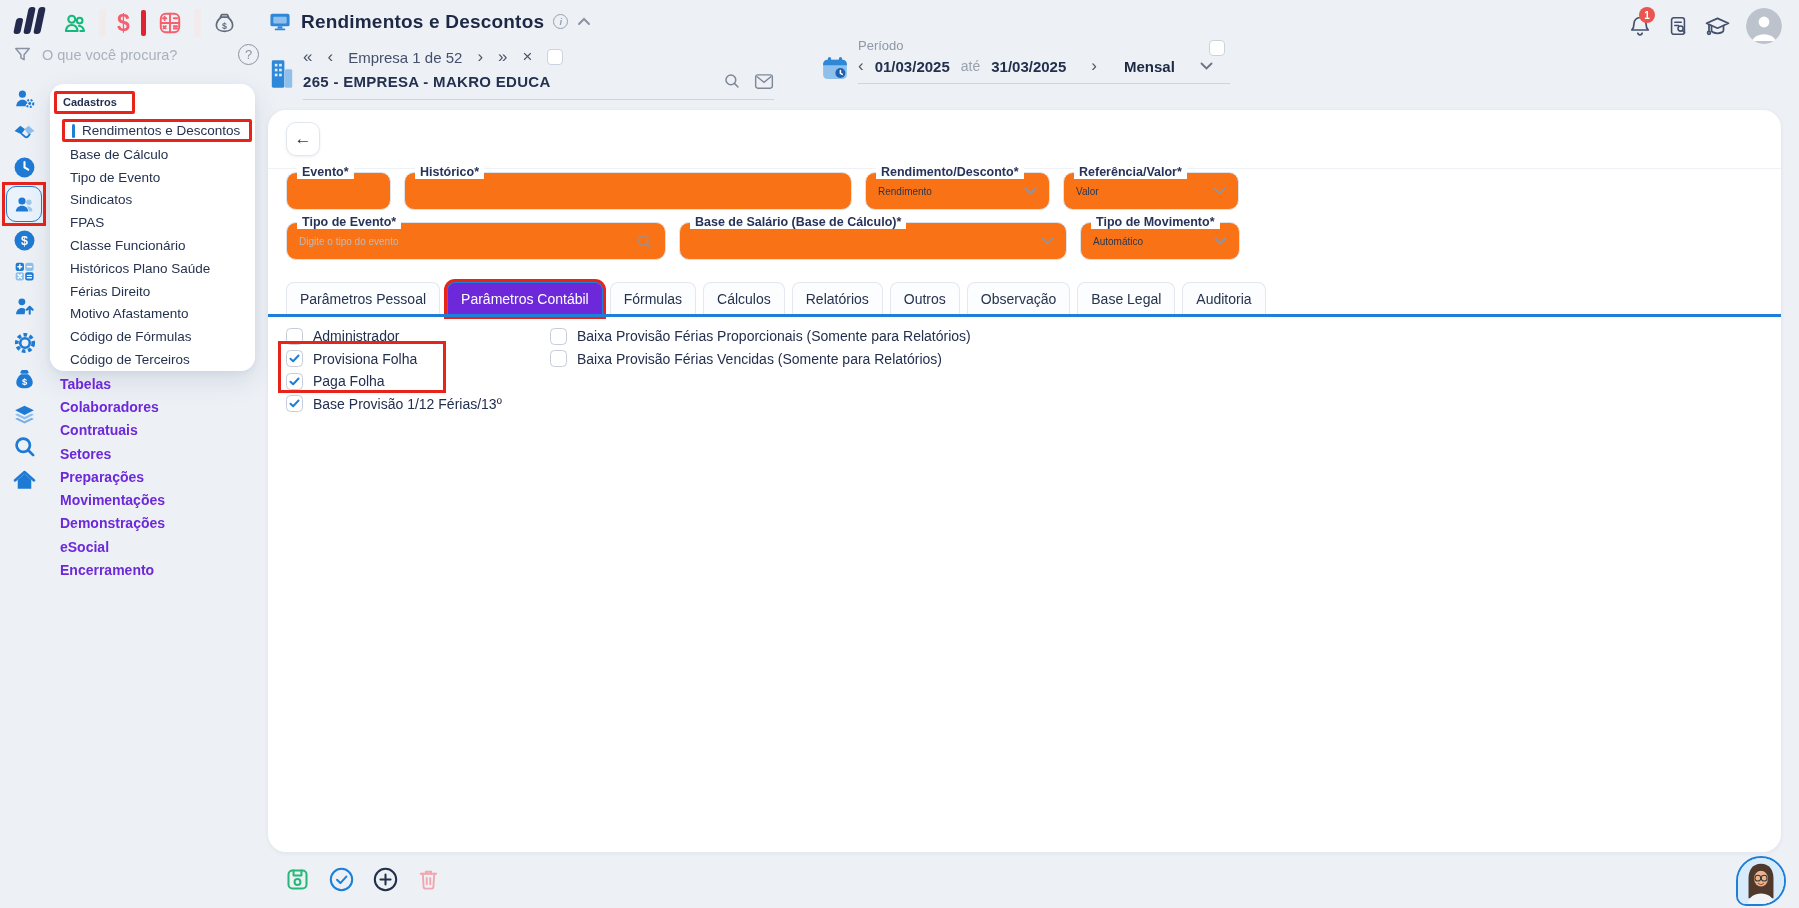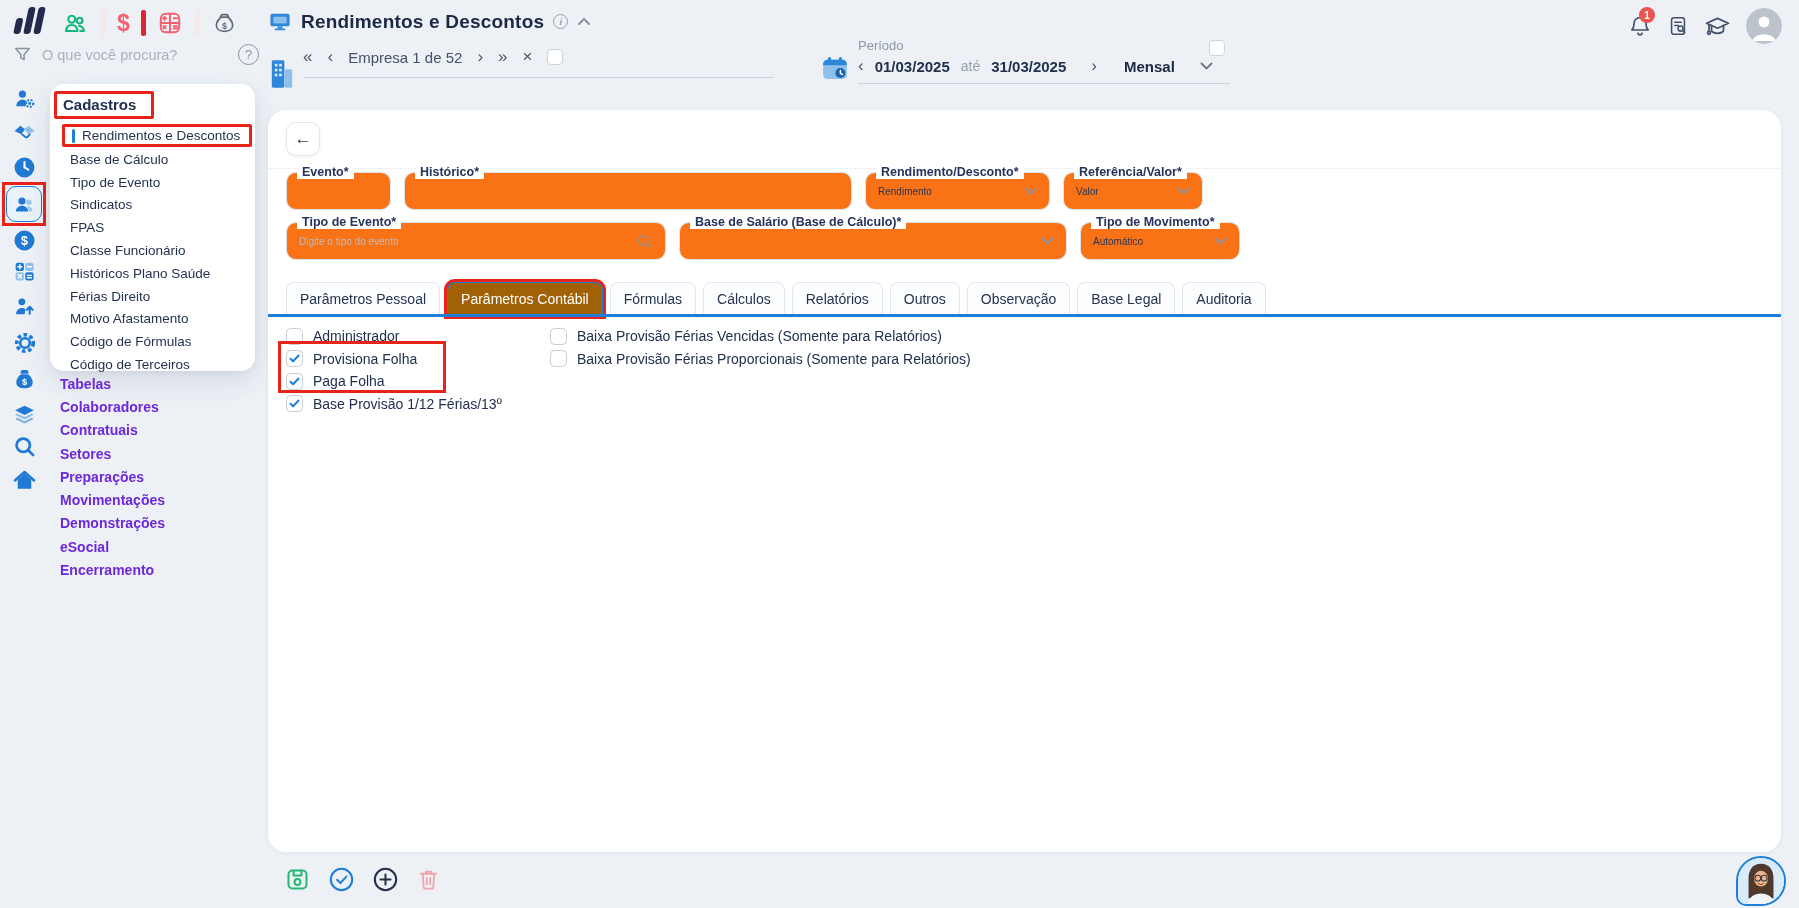--- a/index.html
+++ b/index.html
@@ -51,42 +51,42 @@
   .tricons{left:1628px;top:8px;display:flex;align-items:center;gap:15px}
   .bellwrap{position:relative}
   .badge{position:absolute;left:11px;top:-6px;min-width:16px;height:16px;border-radius:8px;background:#e9564f;color:#fff;font-size:10px;font-weight:bold;display:flex;align-items:center;justify-content:center;padding:0 4px}
   .tavatar{width:36px;height:36px;border-radius:50%;overflow:hidden}
   
   .rail-ic{position:absolute;left:12px}
   .activewrap{position:absolute;left:2px;top:182px;width:44px;height:44px;border:3px solid #e8231a;display:flex;align-items:center;justify-content:center}
   .activebox{width:36px;height:36px;border:1.5px solid #1f7ad3;border-radius:10px;background:#eaf3fc;display:flex;align-items:center;justify-content:center}
   
   .menu-panel{left:50px;top:84px;width:205px;height:287px;background:#fff;border-radius:14px;box-shadow:0 10px 26px rgba(40,60,100,.12),0 2px 6px rgba(40,60,100,.06);padding-top:7px}
-  .msection{display:inline-block;margin-left:4px;font-size:15px;font-weight:bold;color:#1f2c4e;border:3px solid #e8231a;border-radius:2px;padding:2px 15px 3px 6px}
+  .msection{display:inline-block;margin-left:4px;font-size:11px;font-weight:bold;color:#1f2c4e;border:3px solid #e8231a;border-radius:2px;padding:2px 15px 3px 6px}
   .mlist{margin-top:5px}
   .mitem{height:22.8px;display:flex;align-items:center;padding-left:20px;font-size:13.5px;color:#25324f;cursor:pointer}
   .mitem.selected{border:3px solid #e8231a;border-radius:2px;padding:0 9px 0 7px;margin-left:12px;margin-bottom:1px;height:23px;display:inline-flex}
   .selbar{width:3px;height:14px;background:#1d7fd8;border-radius:2px;margin-right:7px}
   .msections{left:60px;top:372px}
   .msections div{height:23.3px;font-size:14px;font-weight:bold;color:#6d28d9;display:flex;align-items:center;cursor:pointer}
   
   .card{left:268px;top:110px;width:1513px;height:742px;background:#fff;border-radius:18px;box-shadow:0 1px 5px rgba(25,39,89,.07)}
   .backbtn{position:absolute;left:18px;top:12px;width:34px;height:34px;border:1px solid #e2e7ee;border-radius:10px;background:#fff;box-shadow:0 1px 3px rgba(25,39,89,.08);font-size:17px;color:#2a3755;display:flex;align-items:center;justify-content:center;cursor:pointer}
   .carddiv{position:absolute;left:0;top:58px;width:100%;height:1px;background:#eef1f6}
   .frow{position:absolute;left:18px;display:flex;gap:13px}
   .frow1{top:62px}.frow2{top:112px}
   .field{position:relative;height:38px;border:1.6px solid #dde3ea;border-radius:10px;background:#f97316;display:flex;align-items:center;padding:0 12px}
   .flabel{position:absolute;top:-8px;left:10px;background:#fff;padding:0 5px;font-size:12.5px;font-weight:bold;color:#26335a;white-space:nowrap}
   .fvalue{font-size:10px;color:#2a364f;border:none;outline:none;background:transparent;width:100%;font-family:"Liberation Sans",sans-serif}
   .fvalue::placeholder{color:#b6bdc9}
   .fchevron{margin-left:auto;flex:none}
   
   .tabs{position:absolute;left:18px;top:172px;display:flex;gap:7px;align-items:flex-end}
   .tab{padding:8px 13px 9px;font-size:14px;color:#26334e;background:#fcfdfe;border:1px solid #e3e8f0;border-bottom:none;border-radius:8px 8px 0 0;cursor:pointer;white-space:nowrap}
-  .tab.active{background:#a16207;color:#fff;border-color:#1d7fd8;box-shadow:0 0 0 3px #e8231a}
+  .tab.active{background:#6d28d9;color:#fff;border-color:#1d7fd8;box-shadow:0 0 0 3px #e8231a}
   .tabline{position:absolute;left:0;top:204px;width:100%;height:2.5px;background:#1d7fd8}
   
   .cbcol{position:absolute;top:215px}
   .cbcol1{left:18px}.cbcol2{left:282px}
   .cb{display:flex;align-items:center;gap:10px;height:22.5px;font-size:14px;color:#222f4e;cursor:pointer}
   .cbbox{flex:none;width:17px;height:17px;border:1.6px solid #c6cdd8;border-radius:4.5px;background:#fff;display:flex;align-items:center;justify-content:center}
   .cb-red-box{position:absolute;left:10px;top:231px;width:168px;height:52px;border:3px solid #e8231a;pointer-events:none}
   
   .btoolbar{left:284px;top:866px;display:flex;align-items:center;gap:17px}
   .btoolbar span{cursor:pointer}
@@ -180,20 +180,37 @@
     </span>
     <div class="cvrows">
       <div class="cnav">
         <span class="navg">«</span>
         <span class="navg">‹</span>
         <span class="lbl">Empresa 1 de 52</span>
         <span class="navg">›</span>
         <span class="navg">»</span>
         <span class="navg">×</span>
         <span class="smallcb"></span>
+      </div>
+      <div class="cname">
+        <span class="nm">265 - EMPRESA - MAKRO EDUCA</span>
+        <span class="ics">
+          <span>
+            <svg width="18" height="18" viewBox="0 0 24 24" fill="none" stroke="#7d8795" stroke-width="2">
+                <circle cx="10.5" cy="10.5" r="6.5"></circle>
+                <path d="M15.5 15.5 20 20" stroke-linecap="round"></path>
+              </svg>
+          </span>
+          <span>
+            <svg width="20" height="17" viewBox="0 0 24 20" fill="none" stroke="#7d8795" stroke-width="1.7">
+                <rect x="2" y="2" width="20" height="16" rx="2.5"></rect>
+                <path d="m3.5 4 8.5 7 8.5-7"></path>
+              </svg>
+          </span>
+        </span>
       </div>
     </div>
   </div>
 
   <div class="abs period">
     <span class="cal">
       <svg width="30" height="30" viewBox="0 0 24 24">
           <rect x="2.5" y="4.5" width="19" height="15.5" rx="3.5" fill="#8fc0ec"></rect>
           <path d="M2.5 9V8a3.5 3.5 0 0 1 3.5-3.5h12A3.5 3.5 0 0 1 21.5 8v1z" fill="#2f87d8"></path>
           <rect x="6.3" y="2.4" width="2.6" height="4.2" rx="1.3" fill="#2f87d8"></rect>
@@ -387,21 +404,21 @@
       </div>
       <div class="field" style="width:185px">
         <span class="flabel">Rendimento/Desconto*</span>
         <span class="fvalue">Rendimento</span>
         <span class="fchevron">
             <svg width="13" height="8" viewBox="0 0 13 8" fill="none" stroke="#8b95a5" stroke-width="1.8" stroke-linecap="round">
               <path d="M1.5 1.5 6.5 6.5 11.5 1.5"></path>
             </svg>
           </span>
       </div>
-      <div class="field" style="width:140px">
+      <div class="field" style="width:176px">
         <span class="flabel">Referência/Valor*</span>
         <span class="fvalue">Valor</span>
         <span class="fchevron">
             <svg width="13" height="8" viewBox="0 0 13 8" fill="none" stroke="#8b95a5" stroke-width="1.8" stroke-linecap="round">
               <path d="M1.5 1.5 6.5 6.5 11.5 1.5"></path>
             </svg>
           </span>
       </div>
     </div>
 
@@ -476,25 +493,25 @@
               <path d="M1.5 5.2 4.5 8 10.5 1.7"></path>
             </svg>
           </span>
         <span>Base Provisão 1/12 Férias/13º</span>
       </label>
     </div>
 
     <div class="cbcol cbcol2">
       <label class="cb">
         <span class="cbbox"></span>
-        <span>Baixa Provisão Férias Vencidas (Somente para Relatórios)</span>
+        <span>Baixa Provisão Férias Proporcionais (Somente para Relatórios)</span>
       </label>
       <label class="cb">
         <span class="cbbox"></span>
-        <span>Baixa Provisão Férias Proporcionais (Somente para Relatórios)</span>
+        <span>Baixa Provisão Férias Vencidas (Somente para Relatórios)</span>
       </label>
     </div>
 
     <div class="cb-red-box"></div>
   </div>
 
   <div class="abs btoolbar">
     <span>
       <svg width="27" height="27" viewBox="0 0 24 24" fill="none" stroke="#27b877" stroke-width="1.8" stroke-linecap="round" stroke-linejoin="round">
           <rect x="4" y="4" width="16" height="16" rx="3.5"></rect>

